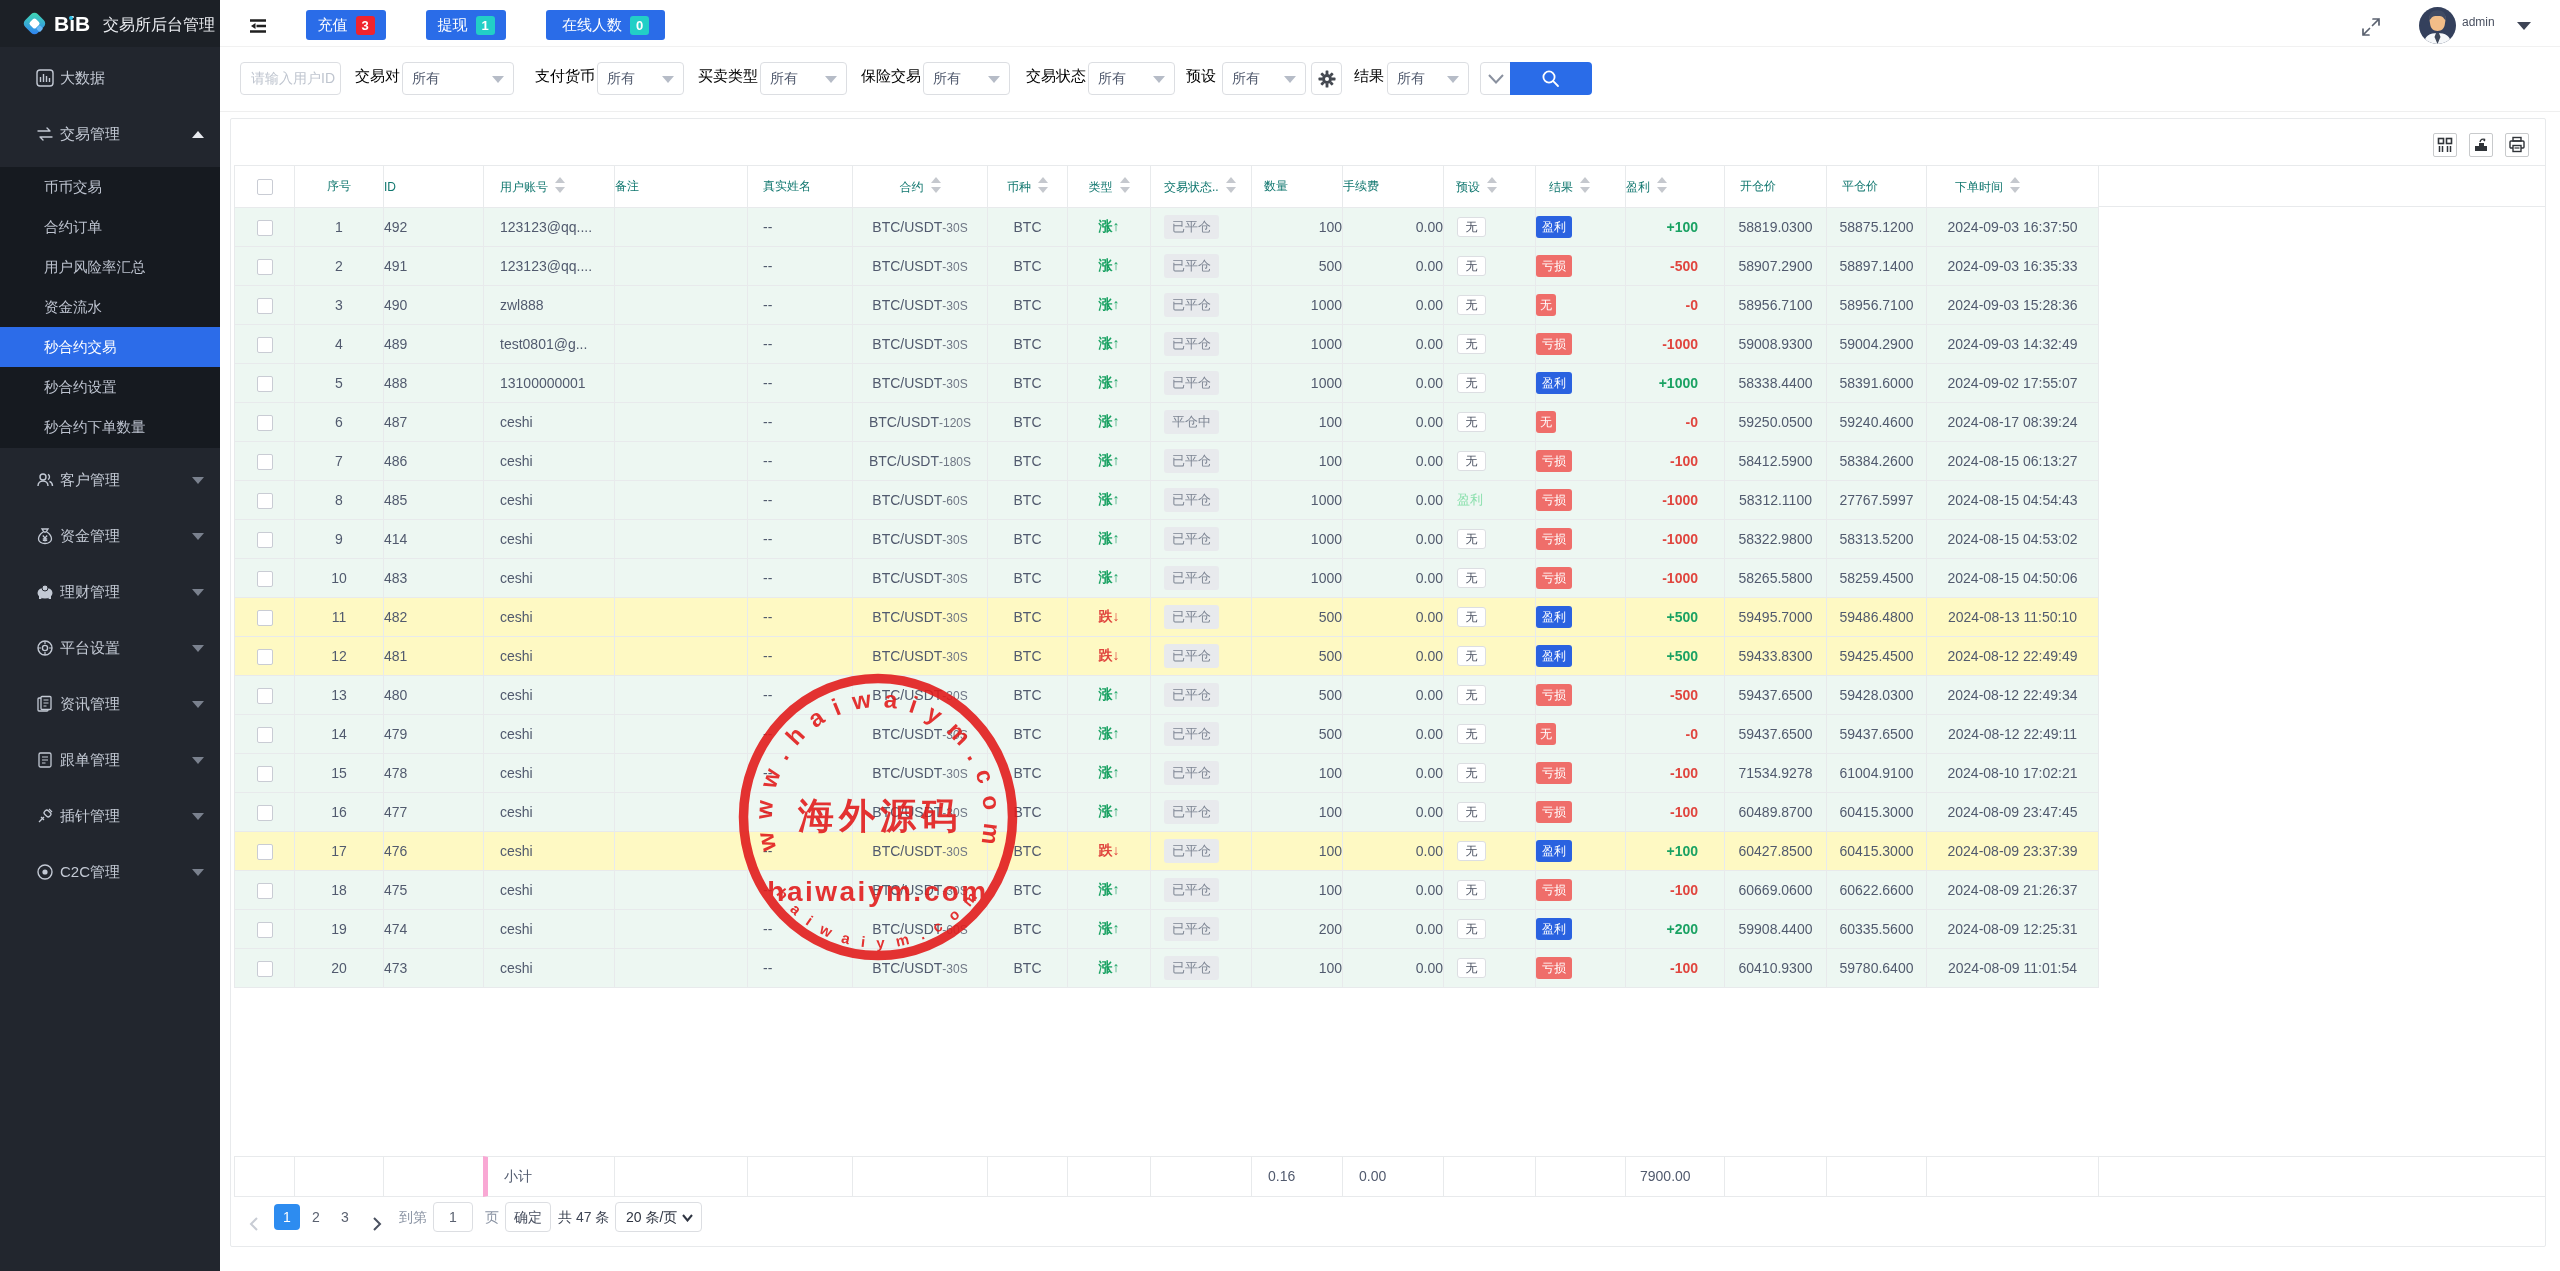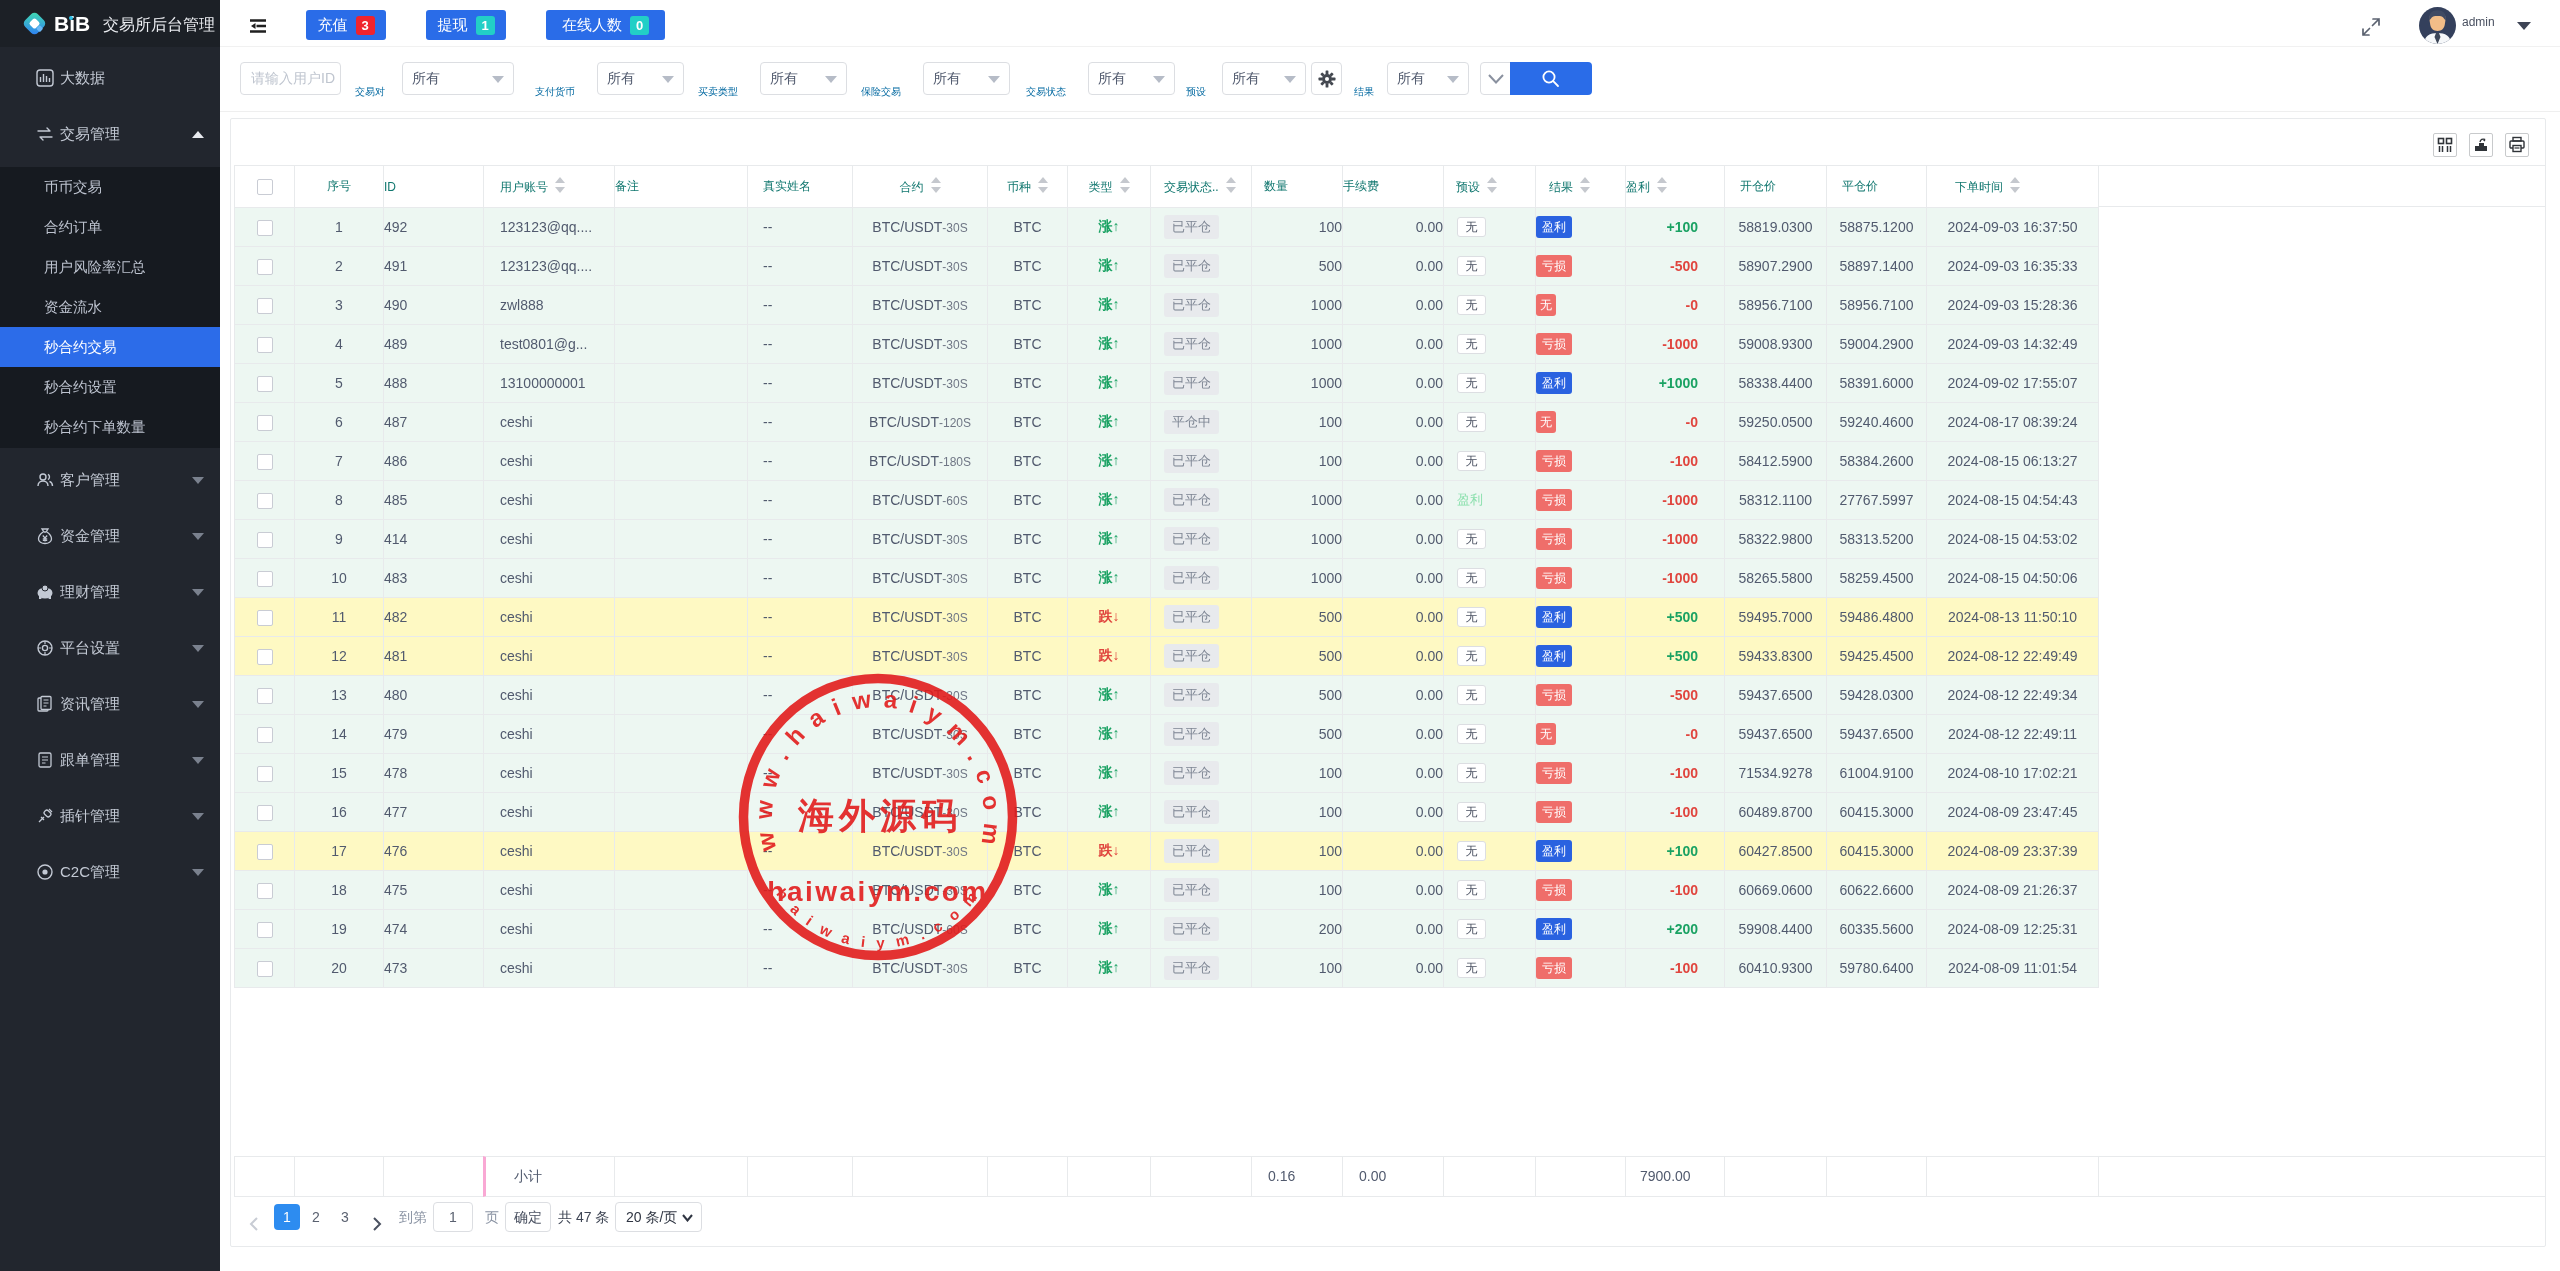--- a/index.html
+++ b/index.html
@@ -17,21 +17,21 @@
 .mitem .car.up{border-top:none;border-bottom:7px solid #e8eaef}
 .smitem{position:absolute;left:0;width:220px;height:40px;color:#bdc3cf;font-size:14.5px;line-height:40px;padding-left:44px;white-space:nowrap}
 .smitem.active{background:#2c6ce9;color:#fff}
 
 #tophead{position:absolute;left:220px;top:0;width:2340px;height:47px;background:#fff;border-bottom:1px solid #f1f1f1}
 .hbtn{position:absolute;top:10px;height:30px;background:#2a6ce8;color:#fff;font-size:15px;border-radius:3px;
  display:flex;align-items:center;justify-content:center;gap:8px}
 .hbadge{display:inline-block;min-width:19px;height:19px;line-height:19px;border-radius:3px;font-size:13px;font-weight:bold;text-align:center;padding:0 2px}
 .bred{background:#f0232e}.bteal{background:#22cfc7}
 
-.flabel{position:absolute;top:85px;font-size:10px;color:#0369a1;white-space:nowrap}
+.flabel{position:absolute;top:67px;font-size:15px;color:#000000;white-space:nowrap}
 .fsel{position:absolute;top:62px;height:33px;background:#fff;border:1px solid #dcdee2;border-radius:4px;
  font-size:14px;color:#515a6e;line-height:31px;padding-left:9px}
 .fsel .dcar{position:absolute;right:9px;top:13px;width:0;height:0;border-left:6px solid transparent;border-right:6px solid transparent;border-top:7px solid #b6bcc7}
 
 #panel{position:absolute;left:230px;top:118px;width:2316px;height:1129px;background:#fff;border:1px solid #e8eaec;border-radius:2px}
 .tbtn{position:absolute;top:133px;width:24px;height:24px;border:1px solid #c8cacc;border-radius:2px;background:#fff}
 
 #tbl{position:absolute;left:234px;top:165px;border-collapse:collapse;table-layout:fixed;font-size:14px}
 #tbl th,#tbl td{border:1px solid #e8eaec;overflow:hidden;white-space:nowrap;padding:0}
 #tbl th{height:42px;font-weight:normal;color:#0f766e;background:#fff;font-size:12px}
@@ -711,21 +711,21 @@
         <td class="ac">59780.6400</td>
         <td class="ac">2024-08-09 11:01:54</td>
       </tr>
     </tbody>
   </table>
 <div class="abs" style="left:2098px;top:165px;width:448px;height:1px;background:#e8eaec"></div>
 <div class="abs" style="left:2098px;top:206px;width:448px;height:1px;background:#e8eaec"></div>
 <div class="sumcell" style="left:234px;width:60px;border-left:1px solid #e8eaec;padding-left:14px"></div>
 <div class="sumcell" style="left:294px;width:89px;border-left:1px solid #e8eaec;padding-left:14px"></div>
 <div class="sumcell" style="left:383px;width:100px;border-left:1px solid #e8eaec;padding-left:14px"></div>
-<div class="sumcell" style="left:483px;width:131px;border-left:3px solid #f9a8d4;padding-left:28px">小计</div>
+<div class="sumcell" style="left:483px;width:131px;border-left:5px solid #f9a8d4;padding-left:16px">小计</div>
 <div class="sumcell" style="left:614px;width:133px;border-left:1px solid #e8eaec;padding-left:14px"></div>
 <div class="sumcell" style="left:747px;width:105px;border-left:1px solid #e8eaec;padding-left:14px"></div>
 <div class="sumcell" style="left:852px;width:135px;border-left:1px solid #e8eaec;padding-left:14px"></div>
 <div class="sumcell" style="left:987px;width:80px;border-left:1px solid #e8eaec;padding-left:14px"></div>
 <div class="sumcell" style="left:1067px;width:83px;border-left:1px solid #e8eaec;padding-left:14px"></div>
 <div class="sumcell" style="left:1150px;width:101px;border-left:1px solid #e8eaec;padding-left:14px"></div>
 <div class="sumcell" style="left:1251px;width:91px;border-left:1px solid #e8eaec;padding-left:16px">0.16</div>
 <div class="sumcell" style="left:1342px;width:101px;border-left:1px solid #e8eaec;padding-left:16px">0.00</div>
 <div class="sumcell" style="left:1443px;width:92px;border-left:1px solid #e8eaec;padding-left:14px"></div>
 <div class="sumcell" style="left:1535px;width:90px;border-left:1px solid #e8eaec;padding-left:14px"></div>

